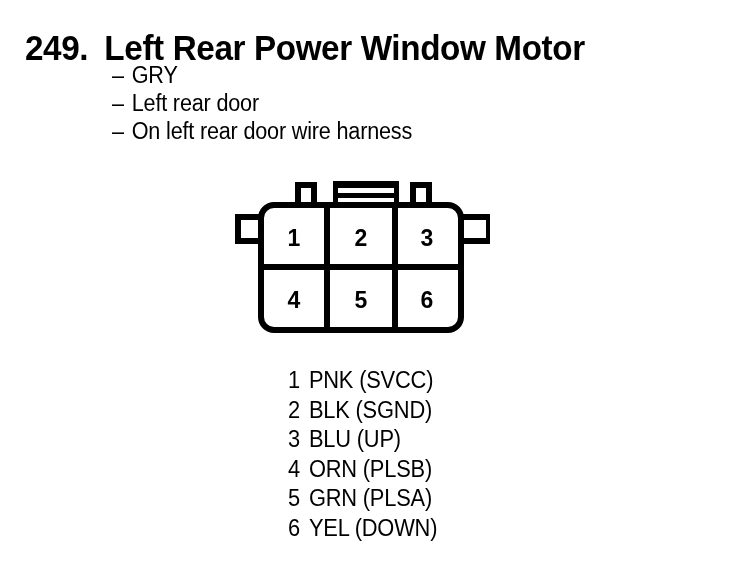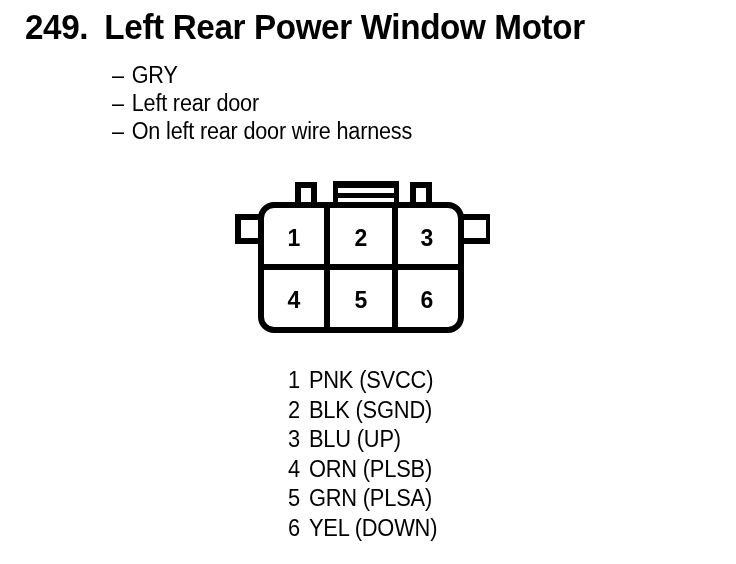--- a/index.html
+++ b/index.html
@@ -14,21 +14,21 @@
     overflow: hidden;
     font-family: "Liberation Sans", sans-serif;
     color: #000000;
     -webkit-font-smoothing: none;
   }
 
   
   #header-block {
     position: absolute;
     left: 25px;
-    top: 6px;
+    top: 27px;
     width: 690px;
   }
   #title-row {
     display: flex;
     align-items: baseline;
     font-weight: bold;
     font-size: 35px;
     line-height: 42px;
     letter-spacing: -0.4px;
     transform: scaleX(0.95);

